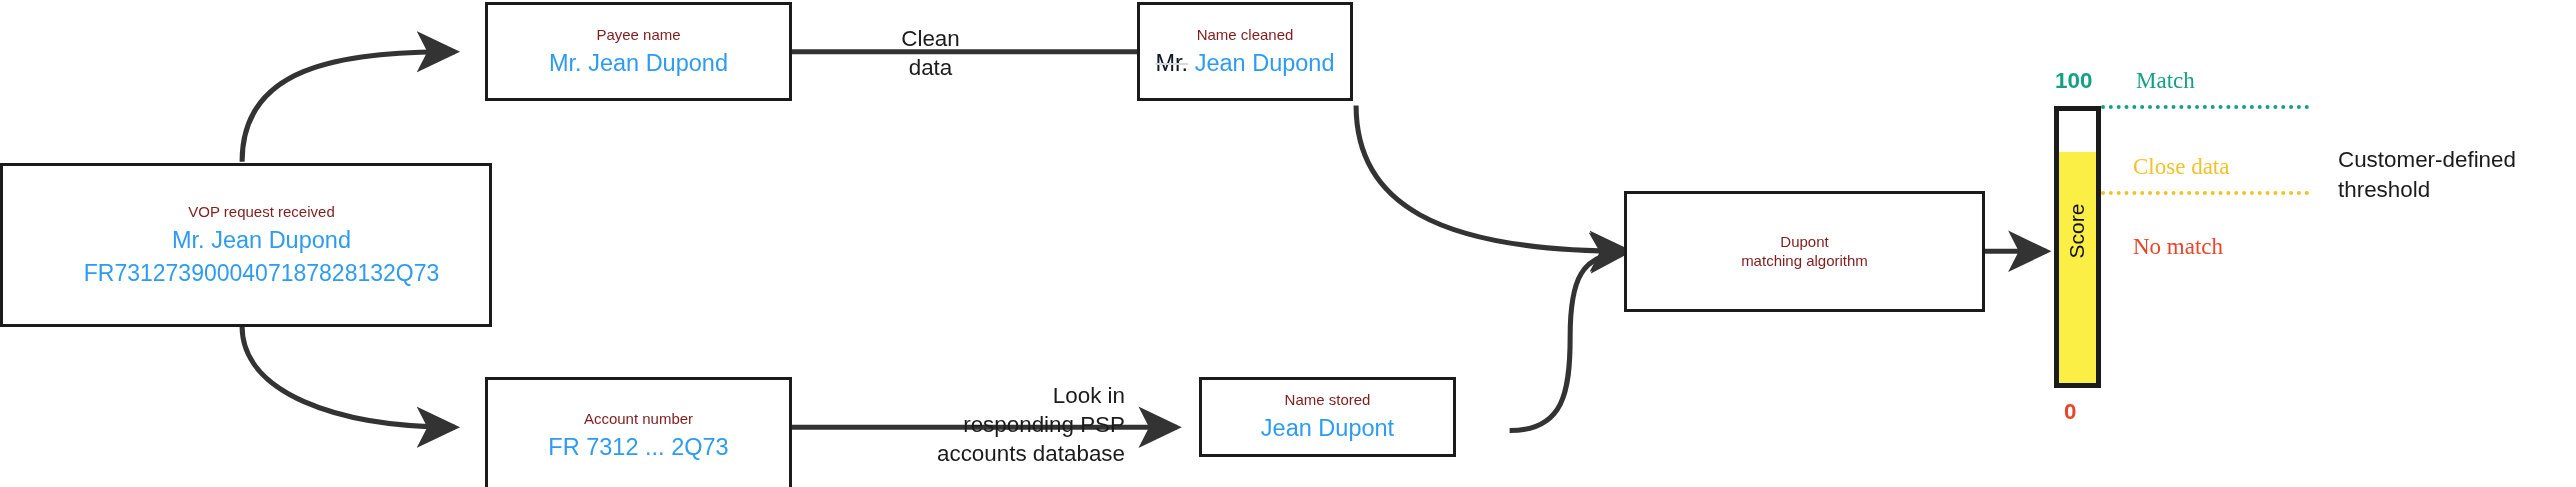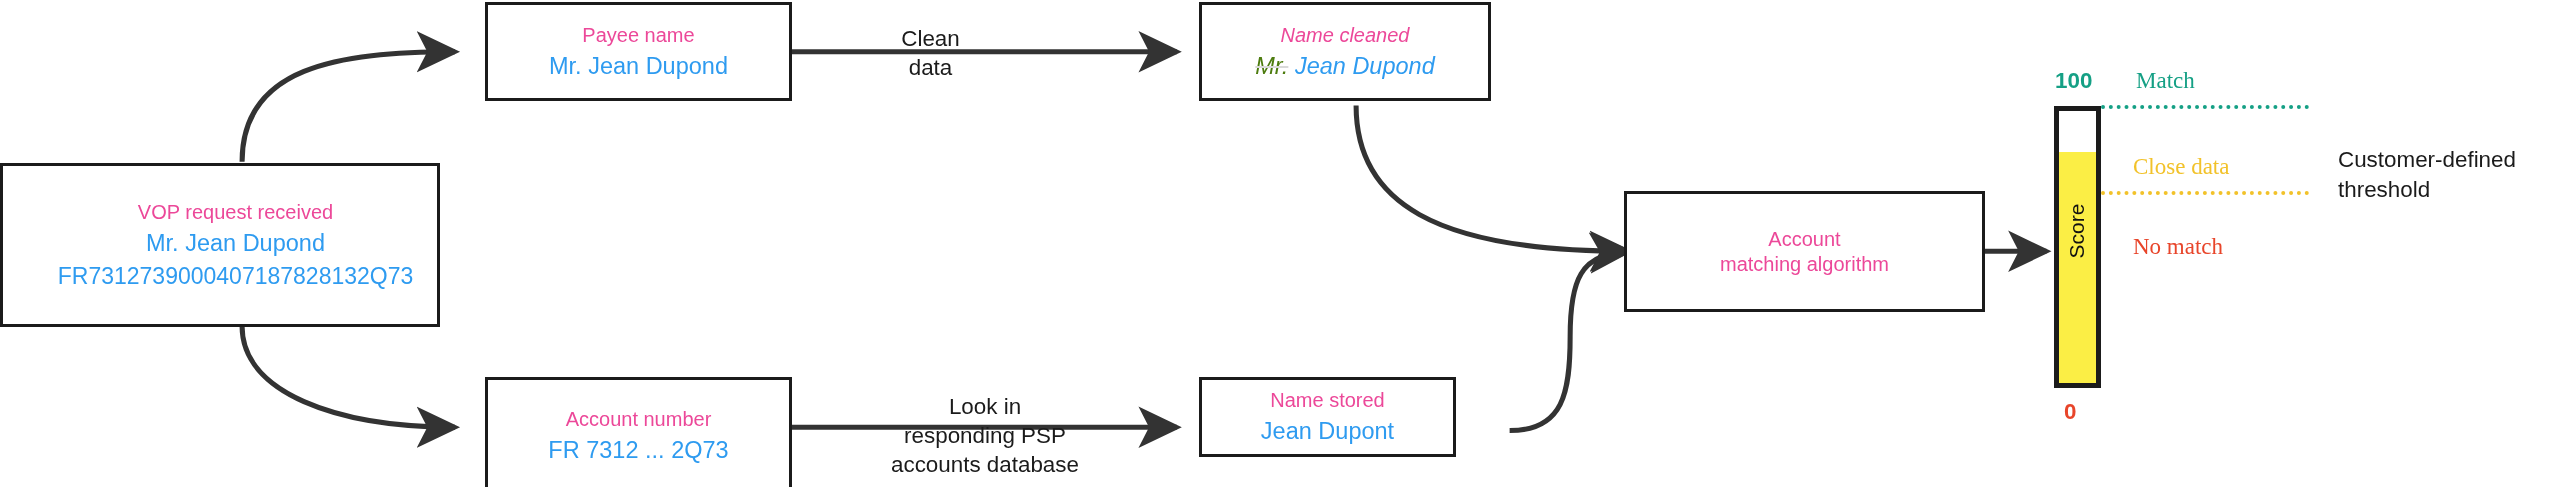--- a/index.html
+++ b/index.html
@@ -28,38 +28,38 @@
     box-sizing: border-box;
     border: 3.4px solid #1b1b1b;
     background: #ffffff;
     display: flex;
     flex-direction: column;
     align-items: center;
     justify-content: center;
     text-align: center;
   }
   .node .title {
-    color: #ec4899;
-    font-size: 20px;
+    color: #7f1d1d;
+    font-size: 15px;
     line-height: 1.22;
     white-space: nowrap;
     text-align: center;
   }
   .node .value {
     color: #2e9bf0;
     font-size: 23.5px;
     line-height: 1.22;
     white-space: nowrap;
     margin-top: 4.5px;
   }
   .node .value.wide {
     font-size: 23px;
   }
   .strike {
-    color: #4d7c0f;
+    color: #0f172a;
     text-decoration: line-through;
     text-decoration-color: #d9d9d9;
     text-decoration-thickness: 1.7px;
   }
   .edge-label {
     position: absolute;
     color: #1b1b1b;
     font-size: 22.4px;
     line-height: 1.3;
     text-align: center;
@@ -145,57 +145,57 @@
       <path d="M 432,288 C 432,120 600,92 812,92"></path>
       <path d="M 432,582 C 432,700 600,762 812,762"></path>
       <path d="M 1412,92 L 2100,92"></path>
       <path d="M 1412,762 L 2100,762"></path>
       <path d="M 2420,188 C 2420,360 2560,448 2905,448"></path>
       <path d="M 2694,768 C 2790,768 2802,700 2802,600 C 2802,500 2820,452 2905,448"></path>
       <path d="M 3538,448 L 3652,448"></path>
     </g>
   </svg>
 
-  <div class="node" style="left:0px; top:163px; width:440px; height:164px;padding-left:31px;">
+  <div class="node" style="left:0px; top:163px; width:492px; height:164px;padding-left:31px;">
     <div class="title">VOP request received</div>
     <div class="value">Mr. Jean Dupond</div>
     <div class="value wide">FR7312739000407187828132Q73</div>
   </div>
 
   <div class="node" style="left:485px; top:2.2px; width:307px; height:99px;">
     <div class="title">Payee name</div>
     <div class="value">Mr. Jean Dupond</div>
   </div>
 
   <div class="edge-label" style="left:869px; top:23.5px; width:123px;">Clean
 data</div>
 
-  <div class="node" style="left:1199px; top:2.2px; width:292px; height:99px;font-style:italic;">
+  <div class="node" style="left:1137px; top:2.2px; width:216px; height:99px;">
     <div class="title">Name cleaned</div>
     <div class="value">
       <span class="strike">Mr.</span><span> </span><span>Jean Dupond</span>
     </div>
   </div>
 
   <div class="node" style="left:485px; top:377px; width:307px; height:118px;">
     <div class="title">Account number</div>
     <div class="value">FR 7312 ... 2Q73</div>
   </div>
 
-  <div class="edge-label" style="left:845px; top:392px; width:280px;">Look in
+  <div class="edge-label" style="left:845px; top:381px; width:280px;text-align:right;">Look in
 responding PSP
 accounts database</div>
 
   <div class="node" style="left:1199px; top:377px; width:257px; height:80px;">
     <div class="title">Name stored</div>
     <div class="value">Jean Dupont</div>
   </div>
 
   <div class="node" style="left:1624px; top:191px; width:361px; height:121px;">
-    <div class="title">Account</div>
+    <div class="title">Dupont</div>
     <div class="title">matching algorithm</div>
   </div>
 
   <div id="gauge">
     <div id="gauge-fill" style="height: 85%;"></div>
   </div>
   <div id="gauge-score-label">Score</div>
 
   <div class="gauge-cap" id="gauge-top-value">100</div>
   <div class="gauge-cap" id="gauge-bottom-value">0</div>

